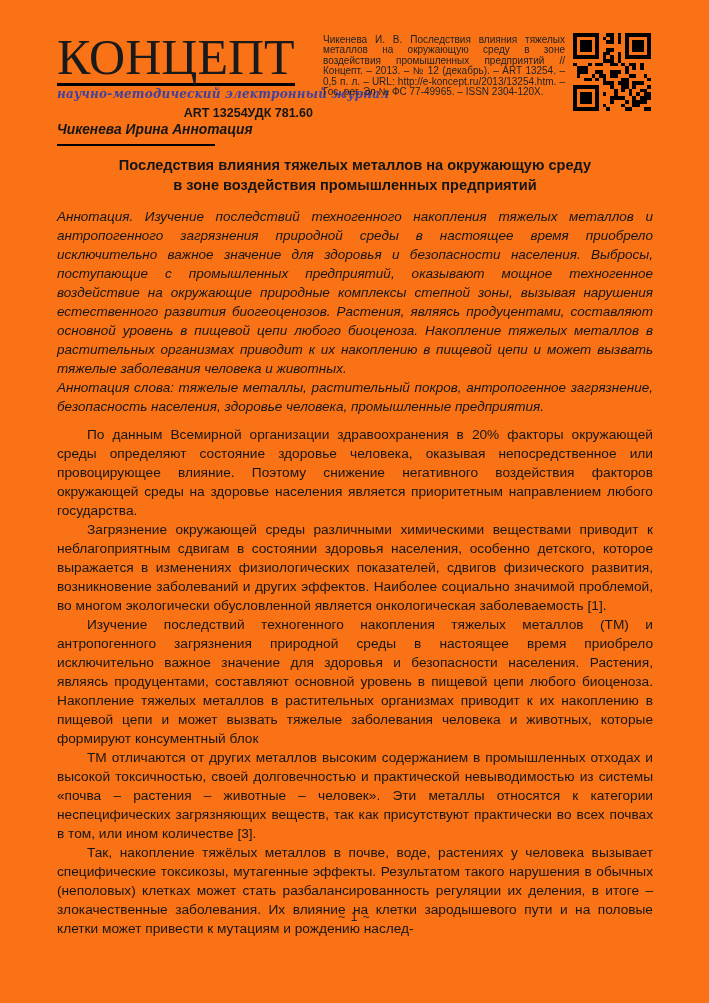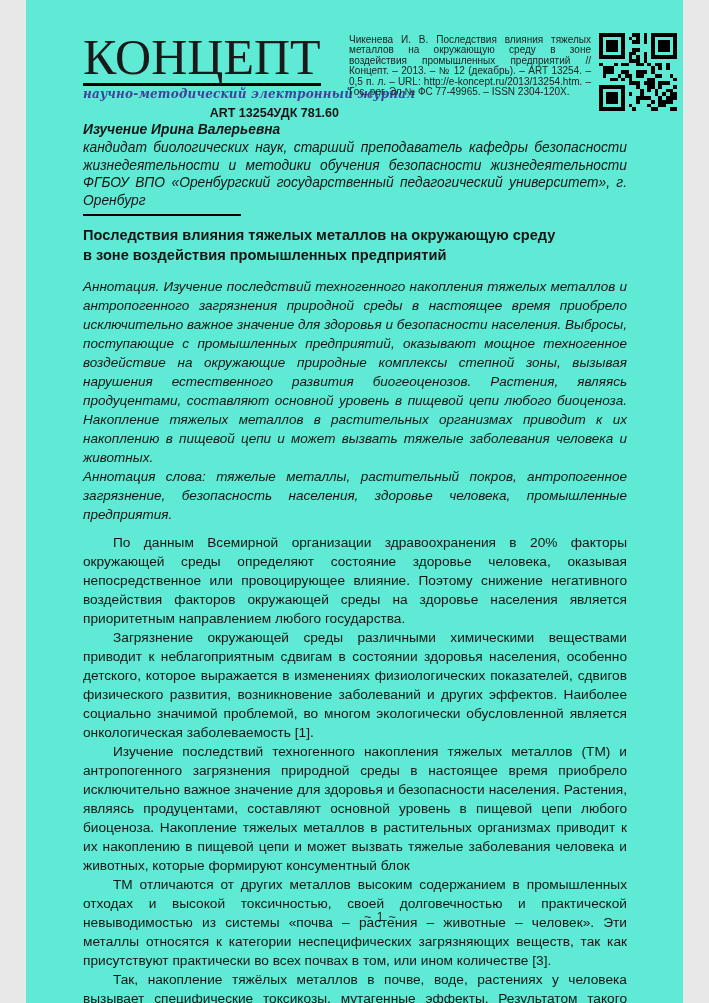--- a/index.html
+++ b/index.html
@@ -1,22 +1,22 @@
 <!DOCTYPE html>
 <html lang="ru"><head>
 <meta charset="utf-8">
 <style>
   * { margin: 0; padding: 0; box-sizing: border-box; }
   html, body { background: #e8e8e8; }
   .page {
     position: relative;
-    width: 657px;
+    width: 709px;
     height: 1003px;
     margin: 0 auto;
-    background: #5eead4;
+    background: #f97316;
     color: #151515;
     font-family: "Liberation Sans", sans-serif;
     padding: 28px 56px 0 57px;
     overflow: hidden;
   }
   
   .header { position: relative; height: 92px; }
   .logo { position: absolute; left: 0; top: 6px; width: 250px; }
   .logo-title {
     display: inline-block;
@@ -84,21 +84,21 @@
   .divider {
     width: 158px;
     height: 2px;
     background: #000;
     border: none;
     margin: 5px 0 0 0;
   }
   
   .title {
     margin-top: 9px;
-    text-align: left;
+    text-align: center;
     font-weight: bold;
     font-size: 14.6px;
     line-height: 20px;
   }
   .abstract, .keywords {
     font-style: italic;
     font-size: 13.5px;
     line-height: 19px;
     text-align: justify;
   }
@@ -345,22 +345,21 @@
           <rect x="19" y="20" width="1" height="1" fill="#000"></rect>
           <rect x="20" y="20" width="1" height="1" fill="#000"></rect>
         </svg>
     </div>
     <div class="artudk">
       <span>ART 13254</span>
       <span>УДК 781.60</span>
     </div>
   </header>
 
-  <div class="author-name">Изучение Ирина Валерьевна</div>
-  <div class="author-bio">кандидат биологических наук, старший преподаватель кафедры безопасности жизнедеятельности и методики обучения безопасности жизнедеятельности ФГБОУ ВПО «Оренбургский государственный педагогический университет», г. Оренбург</div>
+  <div class="author-name">Чикенева Ирина Аннотация</div>
 
   <hr class="divider">
 
   <h1 class="title">
     <span>Последствия влияния тяжелых металлов на окружающую среду</span><br>
     <span>в зоне воздействия промышленных предприятий</span>
   </h1>
 
   <p class="abstract">
     <span class="lead-label">Аннотация.</span>

